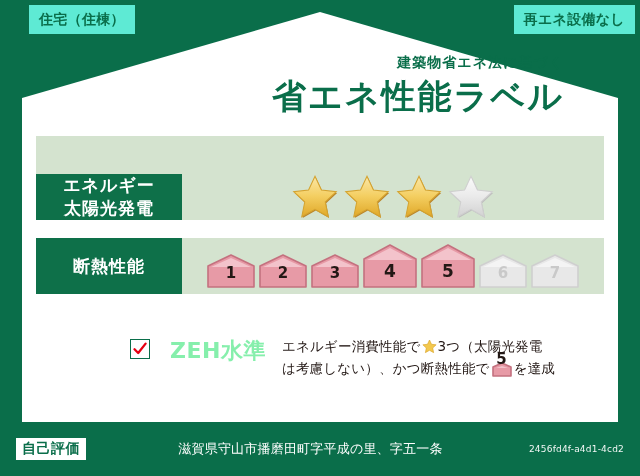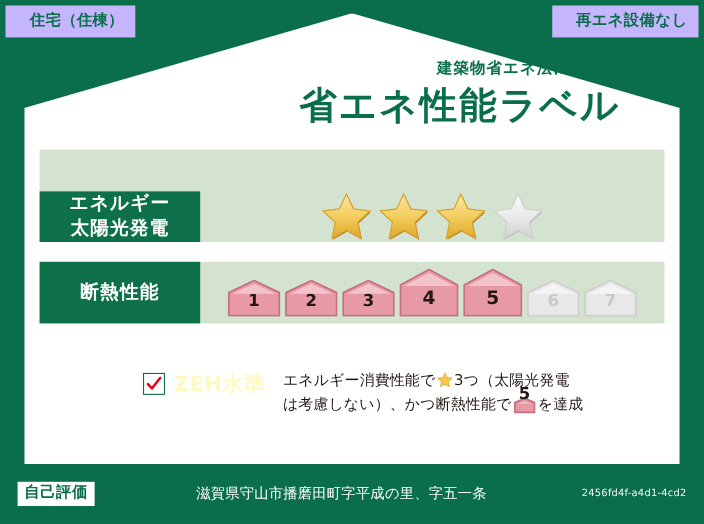--- a/index.html
+++ b/index.html
@@ -28,28 +28,29 @@
     height: 410px;
     background: #ffffff;
     -webkit-clip-path: polygon(0% 21%, 50% 0%, 100% 21%, 100% 100%, 0% 100%);
     clip-path: polygon(0% 21%, 50% 0%, 100% 21%, 100% 100%, 0% 100%);
   }
 
   
   .corner-tag {
     position: absolute;
     top: 5px;
-    background: #c4b5fd;
+    background: #5eead4;
     color: #0a6e4a;
     font-weight: bold;
     font-size: 14px;
     line-height: 1;
-    padding: 7px 10px 8px 22px;
+    padding: 7px 10px 8px 10px;
     white-space: nowrap;
     letter-spacing: 0.3px;
+    margin-left: 24px;
   }
   .corner-tag.left  { left: 5px; }
   .corner-tag.right { right: 5px; }
 
   
   .heading-wrap {
     position: absolute;
     left: 0;
     top: 55px;
     width: 564px;
@@ -137,25 +138,25 @@
     height: 20px;
     border: 1.6px solid #0a6e4a;
     background: #ffffff;
     box-sizing: border-box;
     position: relative;
     flex: 0 0 20px;
     margin-top: 3px;
   }
   .zeh-check svg { position: absolute; left: 1px; top: 1px; }
   .zeh-title {
-    color: #fef9c3;
-    font-size: 19px;
+    color: #86efac;
+    font-size: 22px;
     font-weight: bold;
     letter-spacing: 0.5px;
-    margin-left: 8px;
+    margin-left: 20px;
     white-space: nowrap;
     line-height: 1.4;
   }
   .zeh-desc {
     margin-left: 16px;
     font-size: 13.5px;
     color: #231815;
     line-height: 1.6;
     letter-spacing: 0.2px;
     max-width: 280px;

